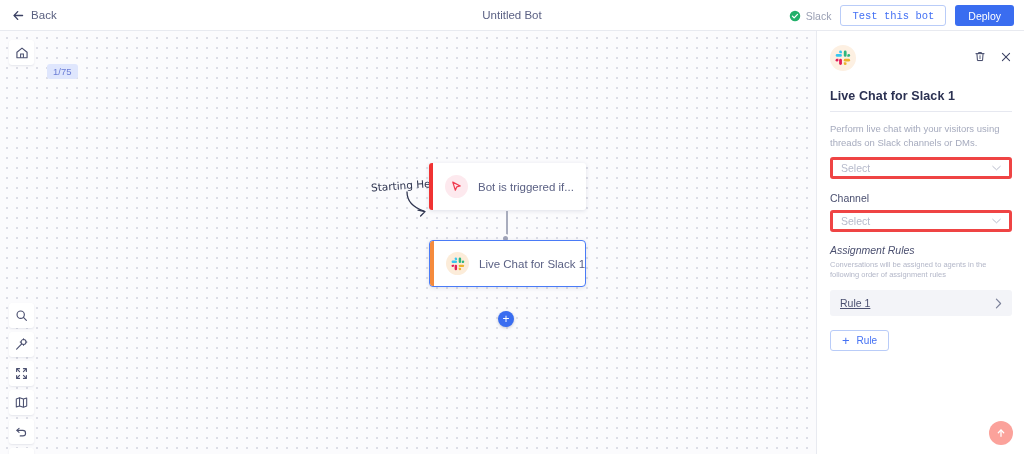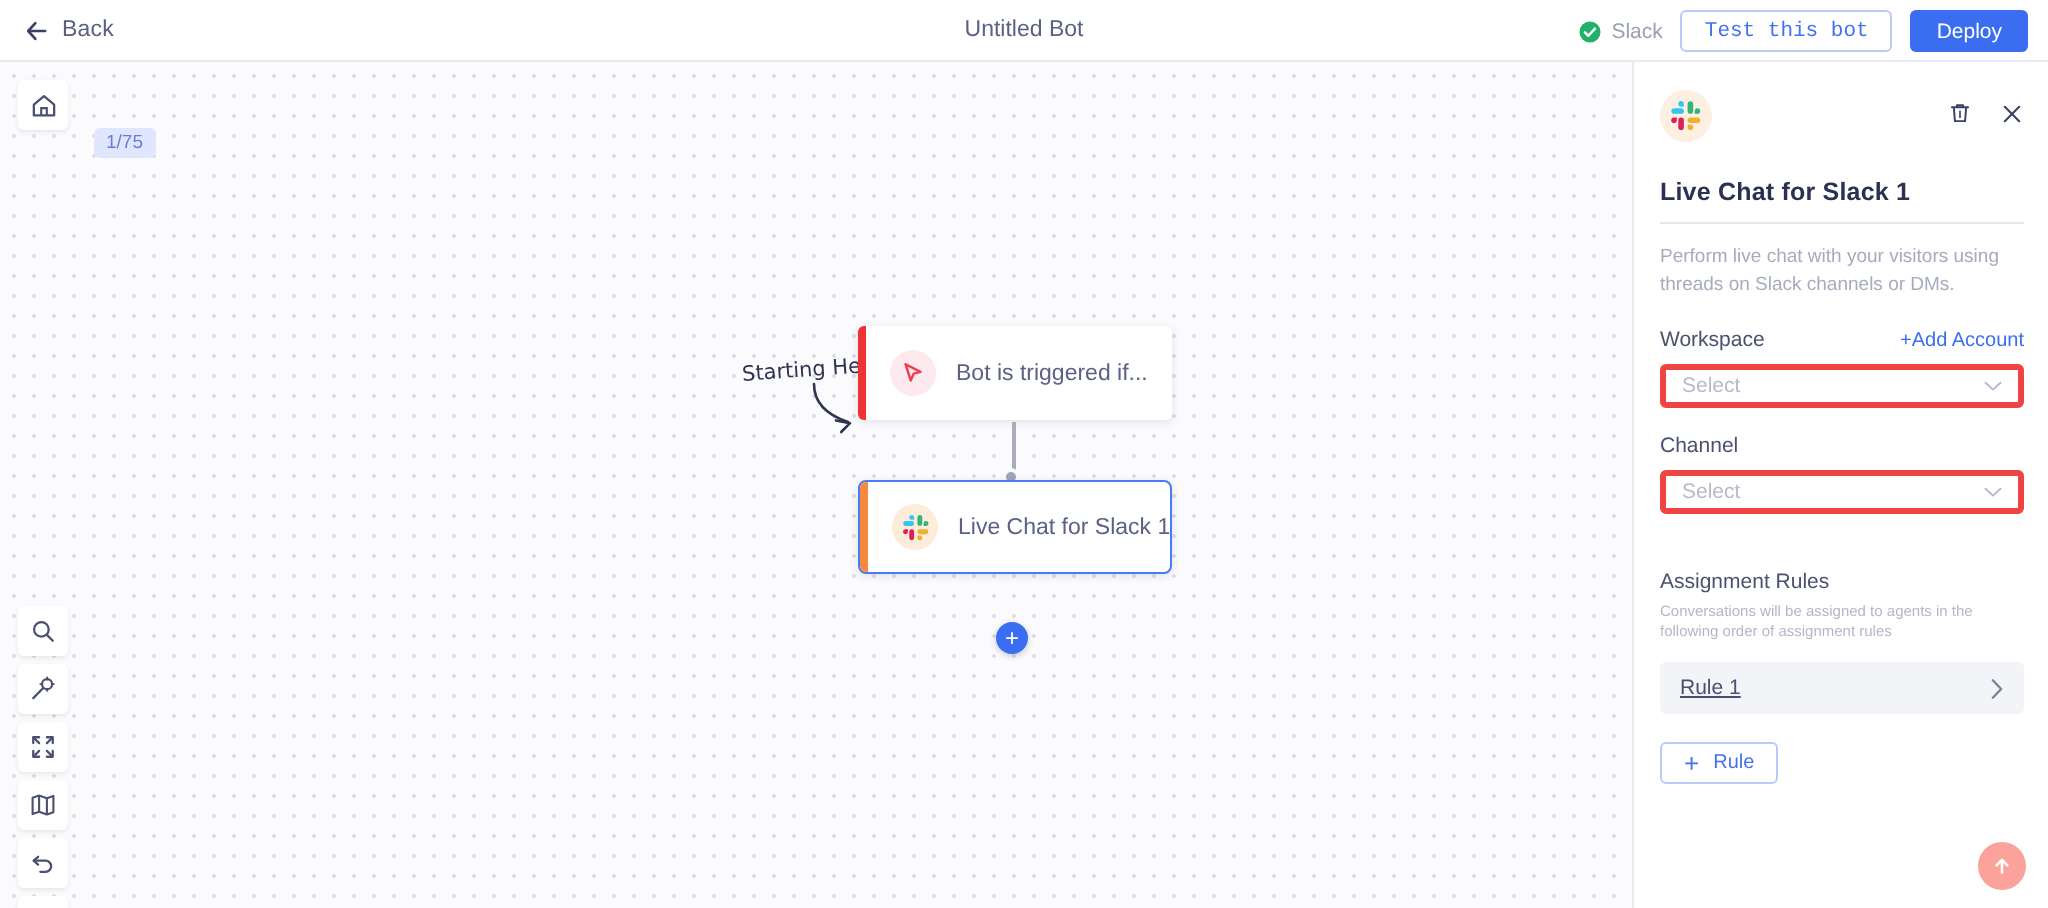--- a/index.html
+++ b/index.html
@@ -193,21 +193,21 @@
   .link-add { font-size: 10px; color: #3a6df0; cursor: pointer; }
 
   .select-box {
     margin-top: 6px; height: 22px;
     border: 3px solid #ef4444; border-radius: 3px;
     display: flex; align-items: center; justify-content: space-between;
     padding: 0 8px; cursor: pointer; background: #fff;
   }
   .select-text { font-size: 10.5px; color: #b6bacb; }
 
-  .section-title { margin-top: 28px; font-size: 10.5px; color: #4b5070; }
+  .section-title { margin-top: 12px; font-size: 10.5px; color: #4b5070; font-style: italic; }
   .section-sub {
     margin-top: 4px; font-size: 7.5px; line-height: 1.45; color: #b3b7c8;
   }
 
   .rule-row {
     margin-top: 9px; height: 26px;
     background: #f3f4f8; border-radius: 3px;
     display: flex; align-items: center; justify-content: space-between;
     padding: 0 10px; cursor: pointer;
   }
@@ -397,24 +397,20 @@
           </svg>
         </span>
       </div>
     </div>
 
     <div class="panel-title">Live Chat for Slack 1</div>
     <div class="panel-rule"></div>
     <div class="panel-desc">Perform live chat with your visitors using threads on Slack channels or DMs.</div>
 
     
-    <div class="field-head">
-      <span class="field-label">Workspace</span>
-      <span class="link-add">+Add Account</span>
-    </div>
     <div class="select-box">
       <span class="select-text">Select</span>
       <svg width="9" height="6" viewBox="0 0 12 8">
         <path d="M1 1.8 L6 6.4 L11 1.8" fill="none" stroke="#b6bacb" stroke-width="1.3" stroke-linecap="round" stroke-linejoin="round"></path>
       </svg>
     </div>
 
     
     <div class="field-head">
       <span class="field-label">Channel</span>

